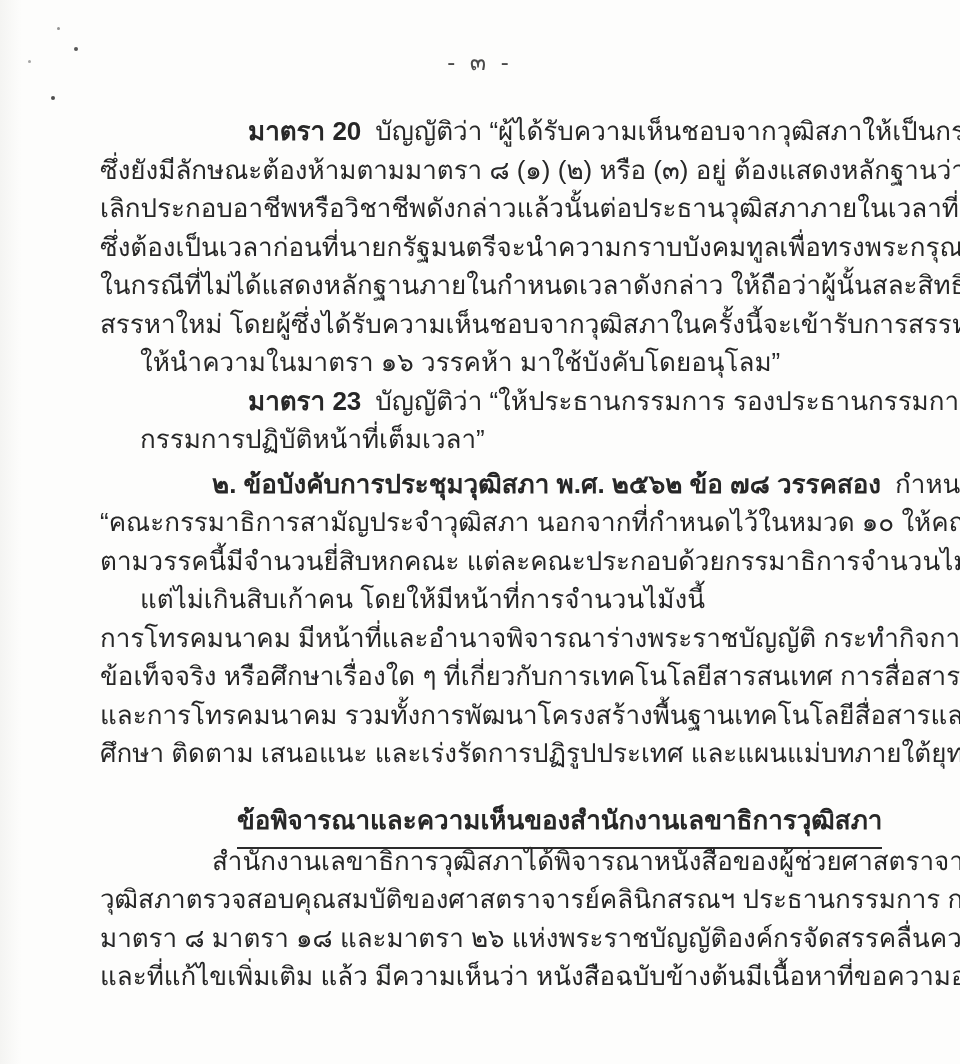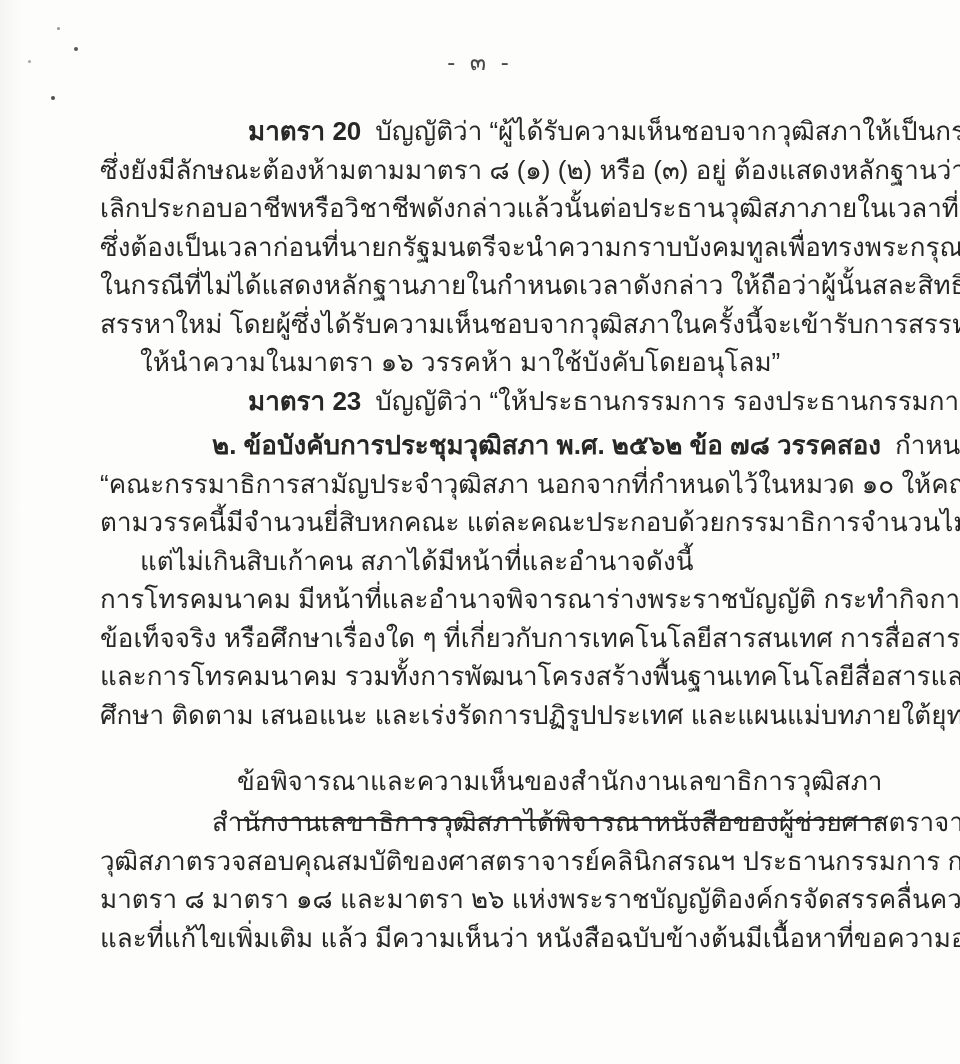--- a/index.html
+++ b/index.html
@@ -53,23 +53,23 @@
   .para-reg { margin-top: 6px; }
   .opinion-heading {
     margin-top: 27px;
     margin-left: 137px;
     height: 42px;
     line-height: 40px;
     font-size: 26px;
   }
   .opinion-heading .hd {
     display: inline-block;
-    font-weight: normal;
+    font-weight: bold;
     border-bottom: 2.5px solid #2b2b2b;
-    padding-bottom: 18px;
+    padding-bottom: 7px;
   }
   .speck {
     position: absolute;
     border-radius: 50%;
     background: #3a3a3a;
   }
   .speck.s1 { left: 57px;  top: 27px; width: 3px; height: 3px; opacity: .55; }
   .speck.s2 { left: 74px;  top: 47px; width: 4px; height: 4px; opacity: .85; }
   .speck.s3 { left: 28px;  top: 60px; width: 3px; height: 3px; opacity: .45; }
   .speck.s4 { left: 51px;  top: 96px; width: 4px; height: 4px; opacity: .9; }
@@ -97,29 +97,30 @@
       <div class="line">ซึ่งต้องเป็นเวลาก่อนที่นายกรัฐมนตรีจะนำความกราบบังคมทูลเพื่อทรงพระกรุณาโปรดเกล้าฯ แต่งตั้ง</div>
       <div class="line">ในกรณีที่ไม่ได้แสดงหลักฐานภายในกำหนดเวลาดังกล่าว ให้ถือว่าผู้นั้นสละสิทธิ และให้ดำเนินการ</div>
       <div class="line">สรรหาใหม่ โดยผู้ซึ่งได้รับความเห็นชอบจากวุฒิสภาในครั้งนี้จะเข้ารับการสรรหาในครั้งใหม่ไม่ได้ และ</div>
       <div class="line short">ให้นำความในมาตรา ๑๖ วรรคห้า มาใช้บังคับโดยอนุโลม”</div>
     </div>
 
     <div class="para">
       <div class="line indent-lg">
         <span class="bold lbl">มาตรา 23</span><span>บัญญัติว่า  “ให้ประธานกรรมการ  รองประธานกรรมการ  และ</span>
       </div>
+      <div class="line short">กรรมการปฏิบัติหน้าที่เต็มเวลา”</div>
     </div>
 
     <div class="para para-reg">
       <div class="line indent-md">
         <span class="bold lbl">๒. ข้อบังคับการประชุมวุฒิสภา  พ.ศ. ๒๕๖๒  ข้อ ๗๘ วรรคสอง</span><span>กำหนดว่า</span>
       </div>
       <div class="line">“คณะกรรมาธิการสามัญประจำวุฒิสภา นอกจากที่กำหนดไว้ในหมวด ๑๐  ให้คณะกรรมาธิการ</div>
       <div class="line">ตามวรรคนี้มีจำนวนยี่สิบหกคณะ  แต่ละคณะประกอบด้วยกรรมาธิการจำนวนไม่น้อยกว่าสิบคน</div>
-      <div class="line short">แต่ไม่เกินสิบเก้าคน สภาได้มีหน้าที่และอำนาจดังนี้</div>
+      <div class="line short">แต่ไม่เกินสิบเก้าคน โดยให้มีหน้าที่การจำนวนไมังนี้</div>
     </div>
 
     <div class="para">
       <div class="line">การโทรคมนาคม มีหน้าที่และอำนาจพิจารณาร่างพระราชบัญญัติ กระทำกิจการ พิจารณาสอบหา</div>
       <div class="line">ข้อเท็จจริง หรือศึกษาเรื่องใด ๆ ที่เกี่ยวกับการเทคโนโลยีสารสนเทศ การสื่อสาร การสื่อสารสาธารณะ</div>
       <div class="line">และการโทรคมนาคม รวมทั้งการพัฒนาโครงสร้างพื้นฐานเทคโนโลยีสื่อสารและสารสนเทศ  พิจารณา</div>
       <div class="line">ศึกษา ติดตาม เสนอแนะ และเร่งรัดการปฏิรูปประเทศ และแผนแม่บทภายใต้ยุทธศาสตร์ชาติที่อยู่ใน</div>
     </div>
 
     <div class="opinion-heading">

